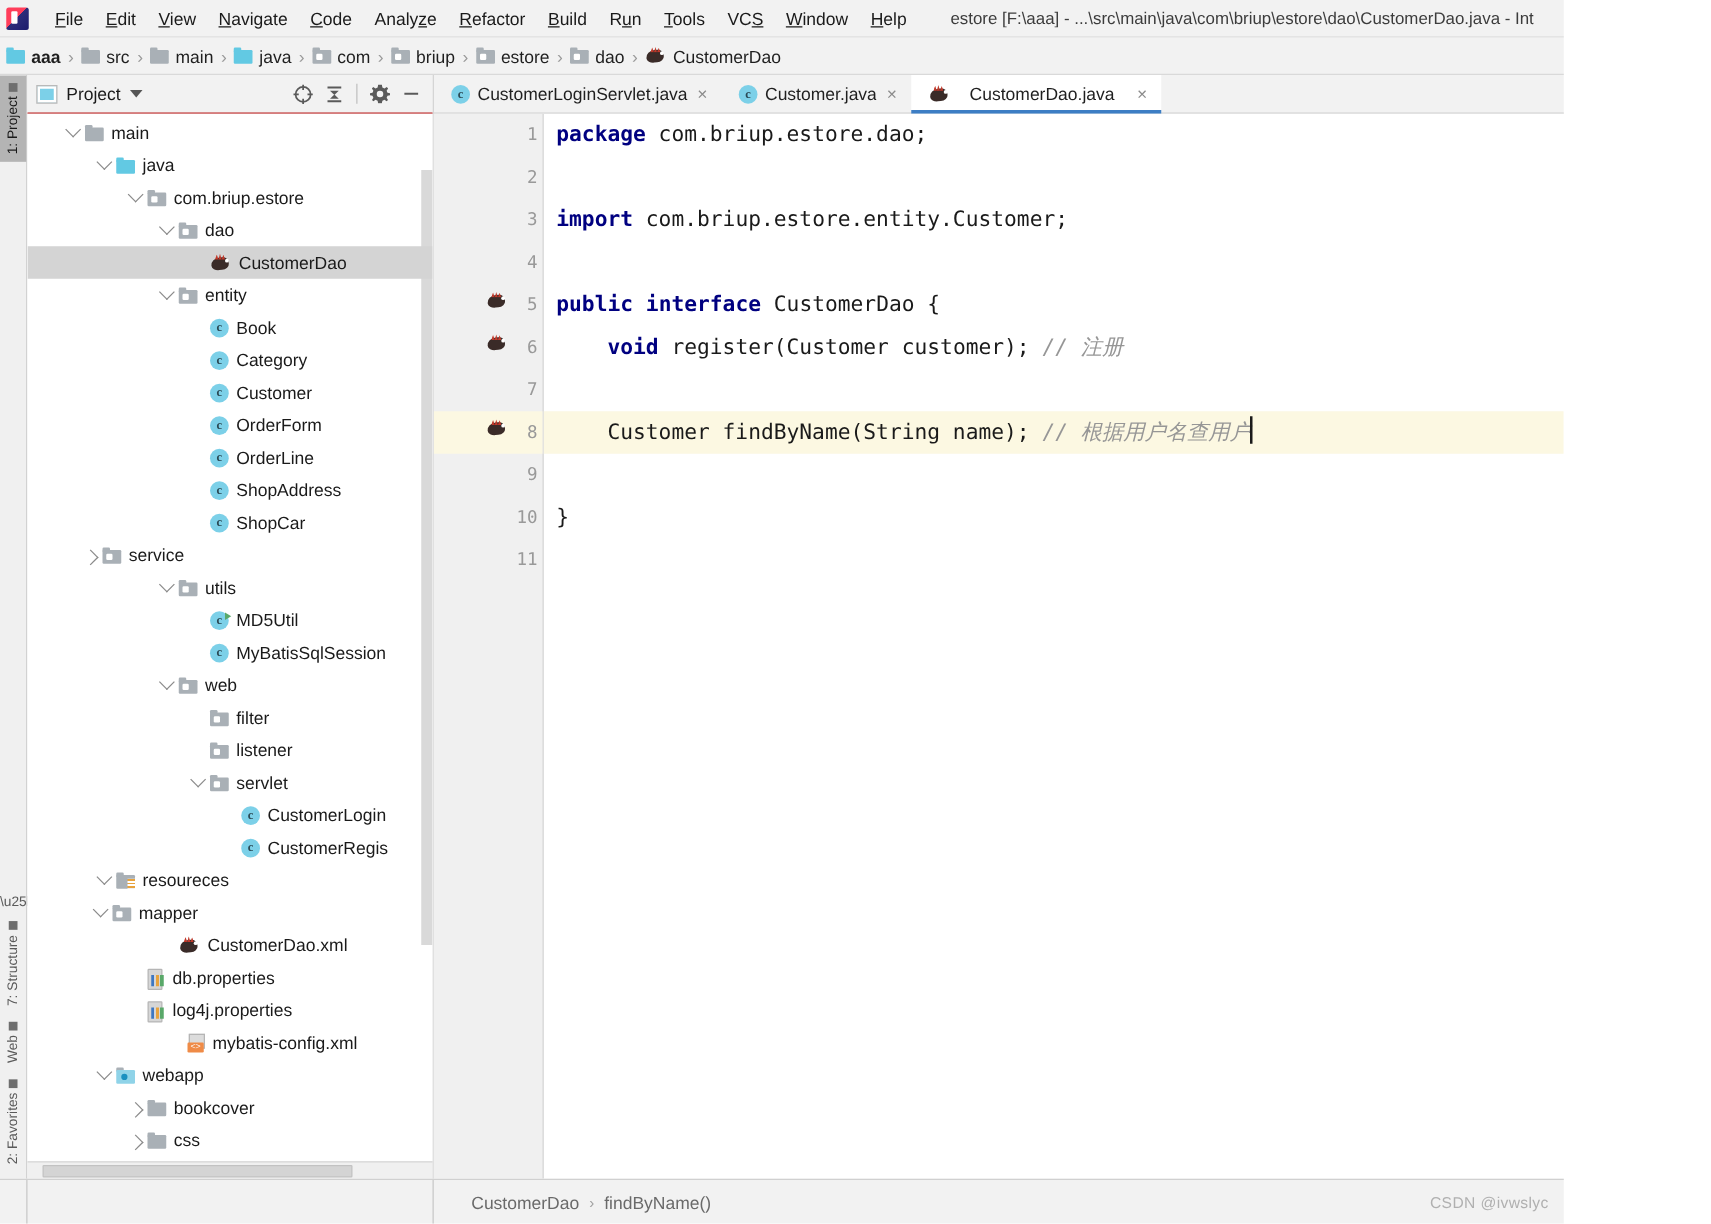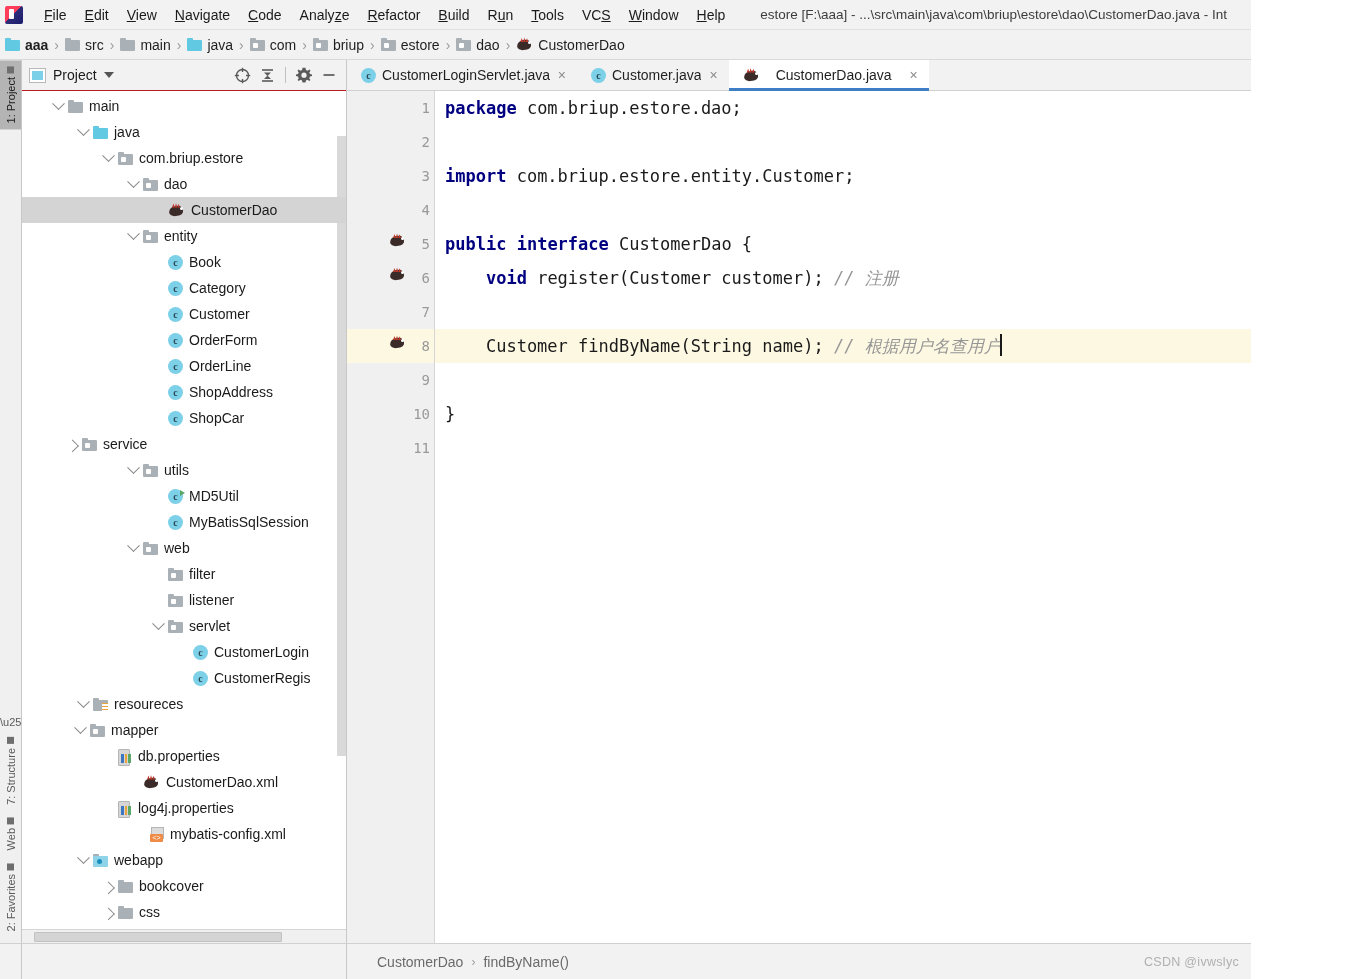--- a/index.html
+++ b/index.html
@@ -620,33 +620,33 @@
           <div class="tnode" style="padding-left: 48px;">
             <span class="tw">
               <i class="chev down"></i>
             </span>
             <span class="ico ico-folder pkg">
               <span class="tab"></span>
               <span class="body"></span>
             </span>
             <span class="tlabel">mapper</span>
           </div>
-          <div class="tnode" style="padding-left: 76px;">
-            <span class="tw"></span>
-            <span class="ico ico-props"></span>
-            <span class="tlabel">db.properties</span>
-          </div>
           <div class="tnode" style="padding-left: 101px;">
             <span class="tw"></span>
             <span class="ico ico-mybatis">
               <span class="bird"></span>
               <span class="crest"></span>
               <span class="eye"></span>
             </span>
             <span class="tlabel">CustomerDao.xml</span>
+          </div>
+          <div class="tnode" style="padding-left: 76px;">
+            <span class="tw"></span>
+            <span class="ico ico-props"></span>
+            <span class="tlabel">db.properties</span>
           </div>
           <div class="tnode" style="padding-left: 76px;">
             <span class="tw"></span>
             <span class="ico ico-props"></span>
             <span class="tlabel">log4j.properties</span>
           </div>
           <div class="tnode" style="padding-left: 108px;">
             <span class="tw"></span>
             <span class="ico ico-xml"></span>
             <span class="tlabel">mybatis-config.xml</span>

